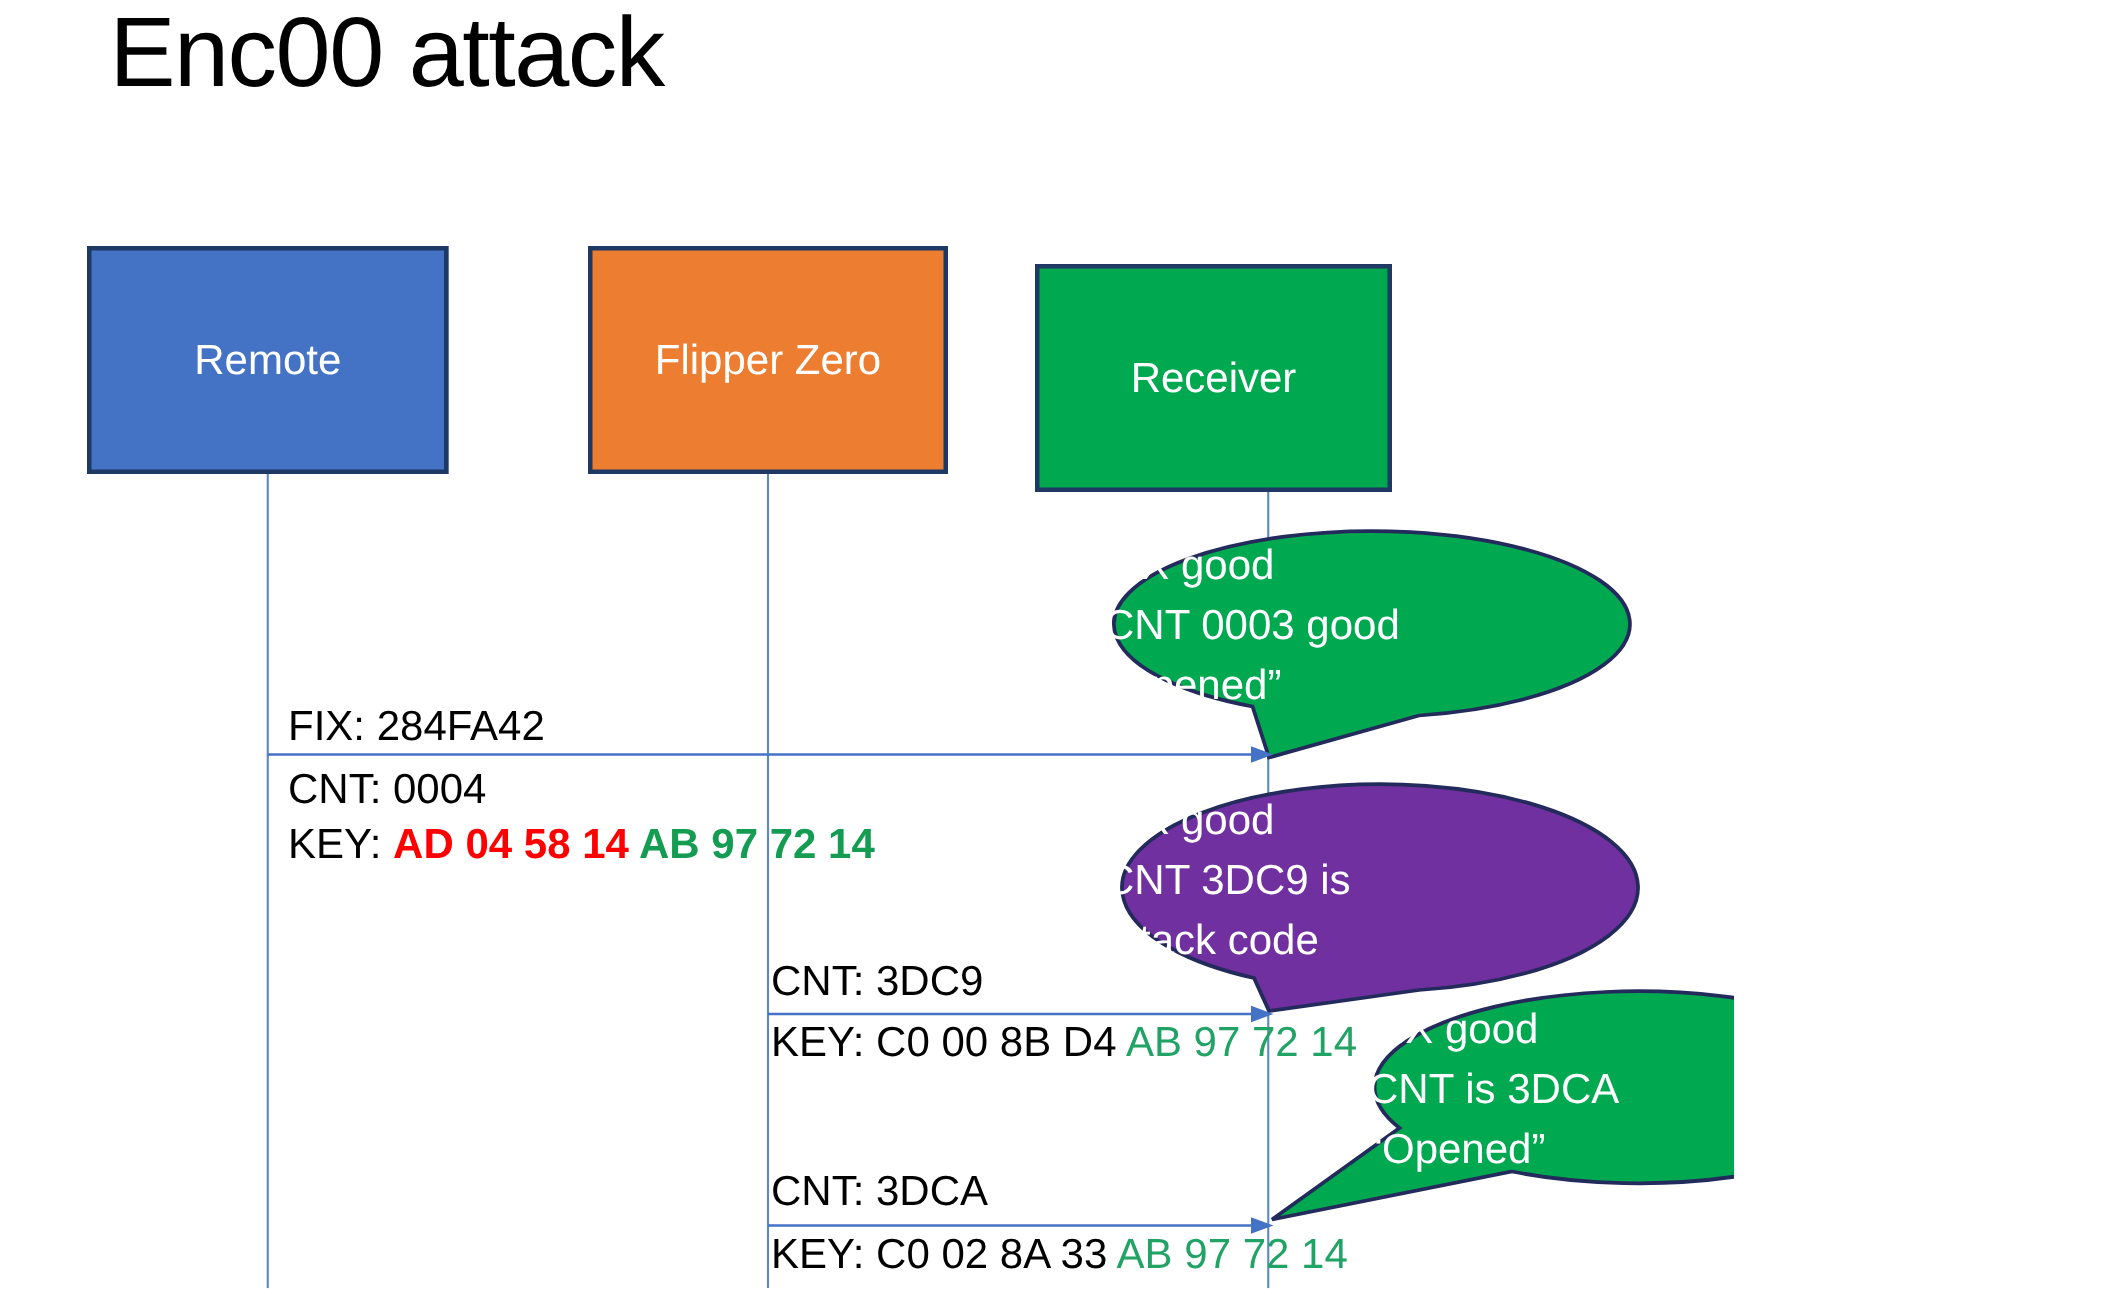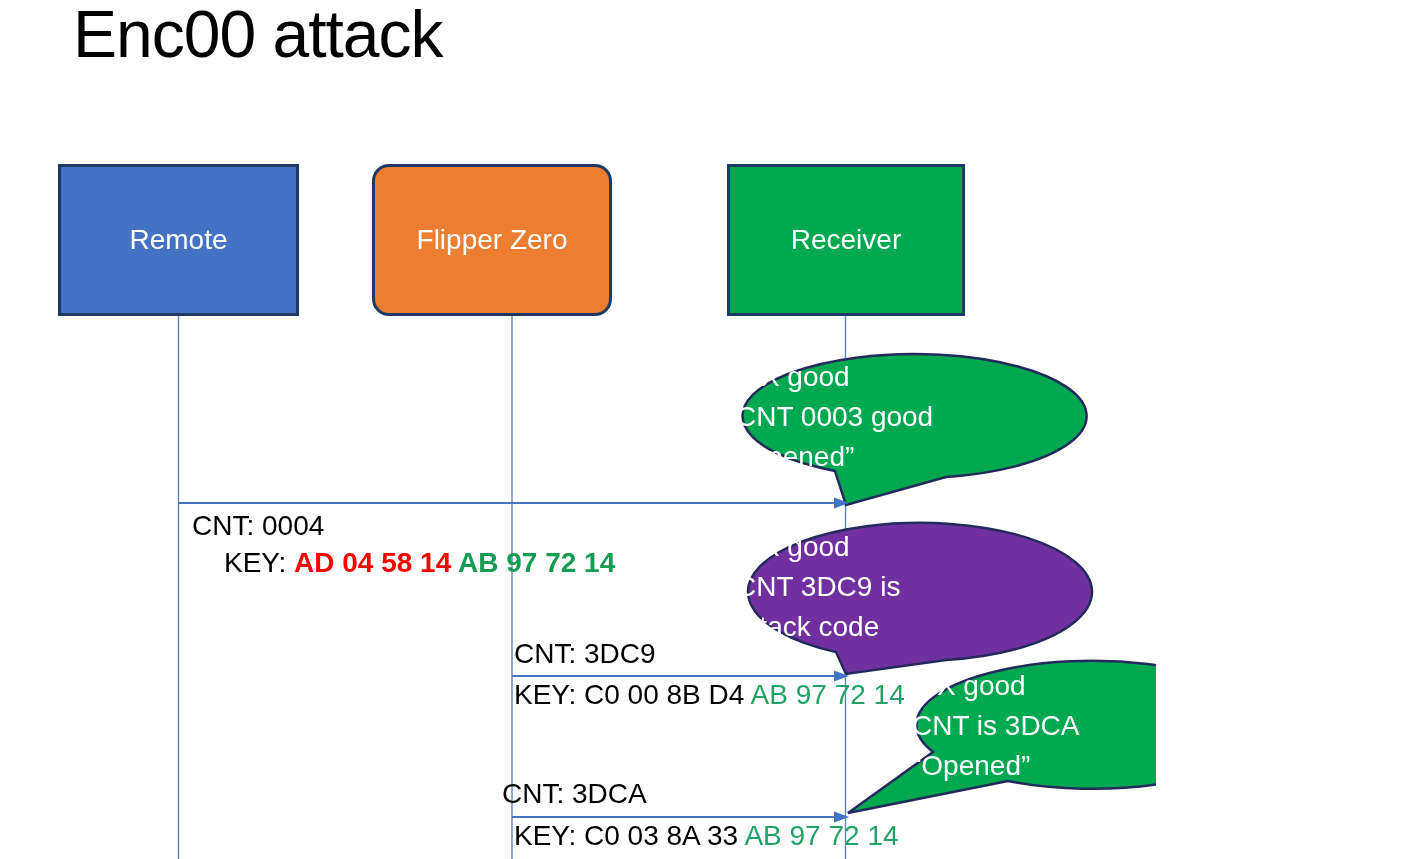--- a/index.html
+++ b/index.html
@@ -14,22 +14,22 @@
   .svg-layer { position:absolute; left:0; top:0; }
   .lifeline { stroke:#5B87C5; stroke-width:1.4; }
   .arrow-line { stroke:#4472C4; stroke-width:1.8; }
   .callout { stroke:#232A5C; stroke-width:2.5; }
   .actor {
     position:absolute; top:164px; height:152px; box-sizing:border-box;
     border:3px solid #1F3864; display:flex; align-items:center; justify-content:center;
     color:#ffffff; font-size:28px;
   }
   .actor-remote   { left:58px;  width:241px; }
-  .actor-flipper  { left:372px; width:240px;border-radius:17px; }
-  .actor-receiver { left:727px; width:238px; }
+  .actor-flipper  { left:392px; width:240px; }
+  .actor-receiver { left:690px; width:238px;margin-top:12px; }
   .msg-label {
     position:absolute; font-size:28px; line-height:34px; color:#000000;
     white-space:nowrap;
   }
   .seg-bold { font-weight:bold; }
   .bubble-text {
     position:absolute; width:360px; text-align:left; color:#ffffff;
     font-size:28px; line-height:40px;
   }
 </style>
@@ -67,33 +67,34 @@
   <div class="actor actor-remote" style="background: rgb(68, 114, 196);">
     <span>Remote</span>
   </div>
   <div class="actor actor-flipper" style="background: rgb(237, 125, 49);">
     <span>Flipper Zero</span>
   </div>
   <div class="actor actor-receiver" style="background: rgb(0, 168, 80);">
     <span>Receiver</span>
   </div>
 
+  <div class="msg-label" style="left:192px; top:467px;">FIX: 284FA42</div>
   <div class="msg-label" style="left:192px; top:509px;">CNT: 0004</div>
-  <div class="msg-label" style="left:192px; top:546px;margin-left:32px;">
+  <div class="msg-label" style="left:192px; top:546px;">
     <span>KEY: </span><span class="seg-bold" style="color: rgb(255, 0, 0);">AD 04 58 14 </span><span class="seg-bold" style="color: rgb(20, 156, 82);">AB 97 72 14</span>
   </div>
 
   <div class="msg-label" style="left:514px; top:637px;">CNT: 3DC9</div>
   <div class="msg-label" style="left:514px; top:678px;">
     <span>KEY: C0 00 8B D4 </span><span style="color: rgb(33, 163, 102);">AB 97 72 14</span>
   </div>
 
-  <div class="msg-label" style="left:502px; top:777px;">CNT: 3DCA</div>
+  <div class="msg-label" style="left:514px; top:777px;">CNT: 3DCA</div>
   <div class="msg-label" style="left:514px; top:819px;">
-    <span>KEY: C0 03 8A 33 </span><span style="color: rgb(33, 163, 102);">AB 97 72 14</span>
+    <span>KEY: C0 02 8A 33 </span><span style="color: rgb(33, 163, 102);">AB 97 72 14</span>
   </div>
 
   <div class="bubble-text" style="left:736px; top:357px;">
     <div>FIX good</div>
     <div>CNT 0003 good</div>
     <div>“Opened”</div>
   </div>
   <div class="bubble-text" style="left:736px; top:527px;">
     <div>FIX good</div>
     <div>CNT 3DC9 is</div>

